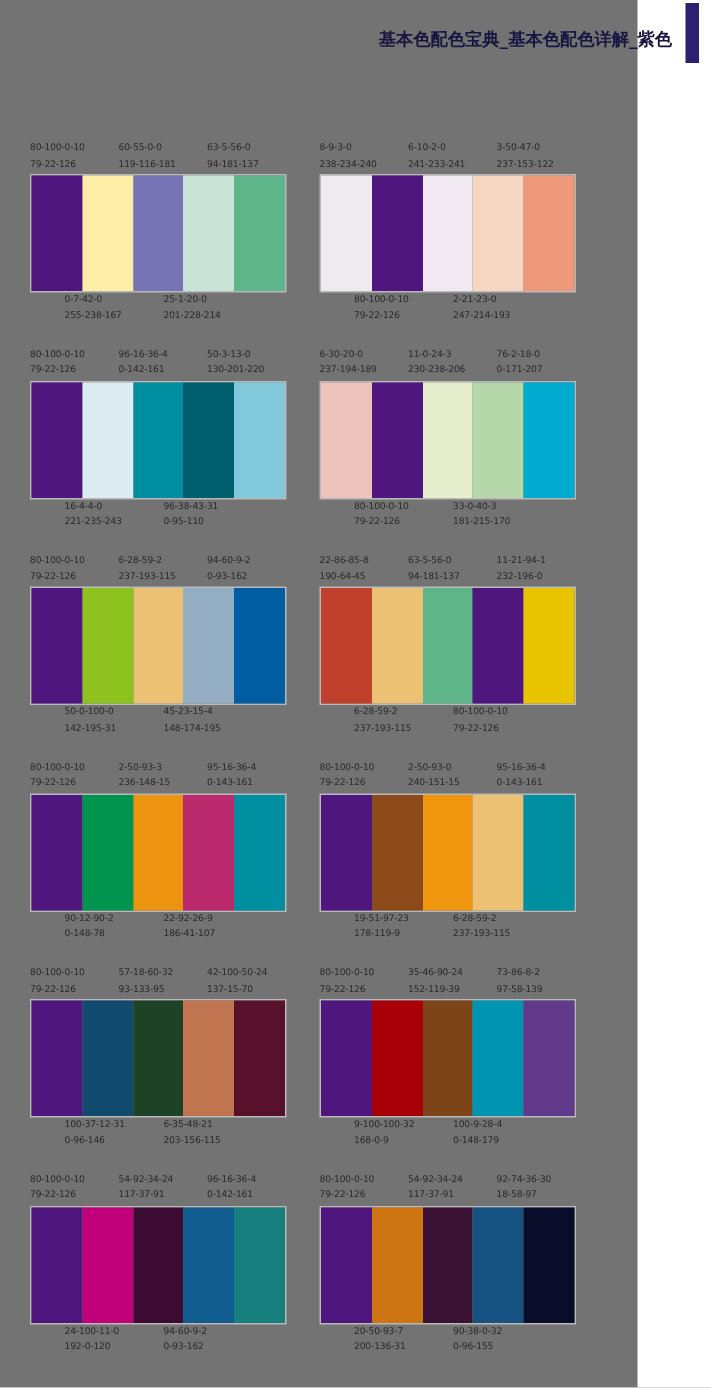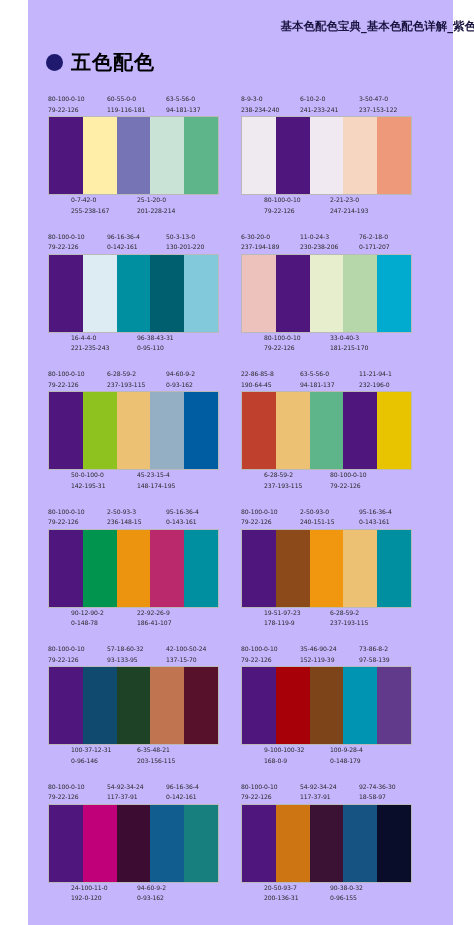--- a/index.html
+++ b/index.html
@@ -8,22 +8,21 @@
     width: 474px;
     height: 925px;
     background: #ffffff;
     font-family: "Liberation Sans", sans-serif;
     overflow: hidden;
   }
   #page {
     position: relative;
     width: 425px;
     height: 925px;
-    background: #c4b5fd;
-    margin-left: 28px;
+    background: #737373;
   }
 
   
   #header {
     position: absolute;
     top: 0; left: 0;
     width: 474px;
     height: 46px;
   }
   #header-title {
@@ -133,24 +132,20 @@
 </head>
 <body>
 
 <div id="page">
 
   <div id="header">
     <div id="header-title">基本色配色宝典_基本色配色详解_紫色</div>
     <div id="header-bar" style="background: rgb(43, 33, 112);"></div>
   </div>
 
-  <div id="page-title-row">
-    <div id="title-bullet" style="background: rgb(31, 26, 110);"></div>
-    <div id="page-title">五色配色</div>
-  </div>
 
   <div id="grid">
       <div class="grid-row">
         <div class="palette col-left">
           <div class="codes above">
             <div class="code-group g0">
               <span class="cmyk">80-100-0-10</span>
               <span class="rgb">79-22-126</span>
             </div>
             <div class="code-group g1">

